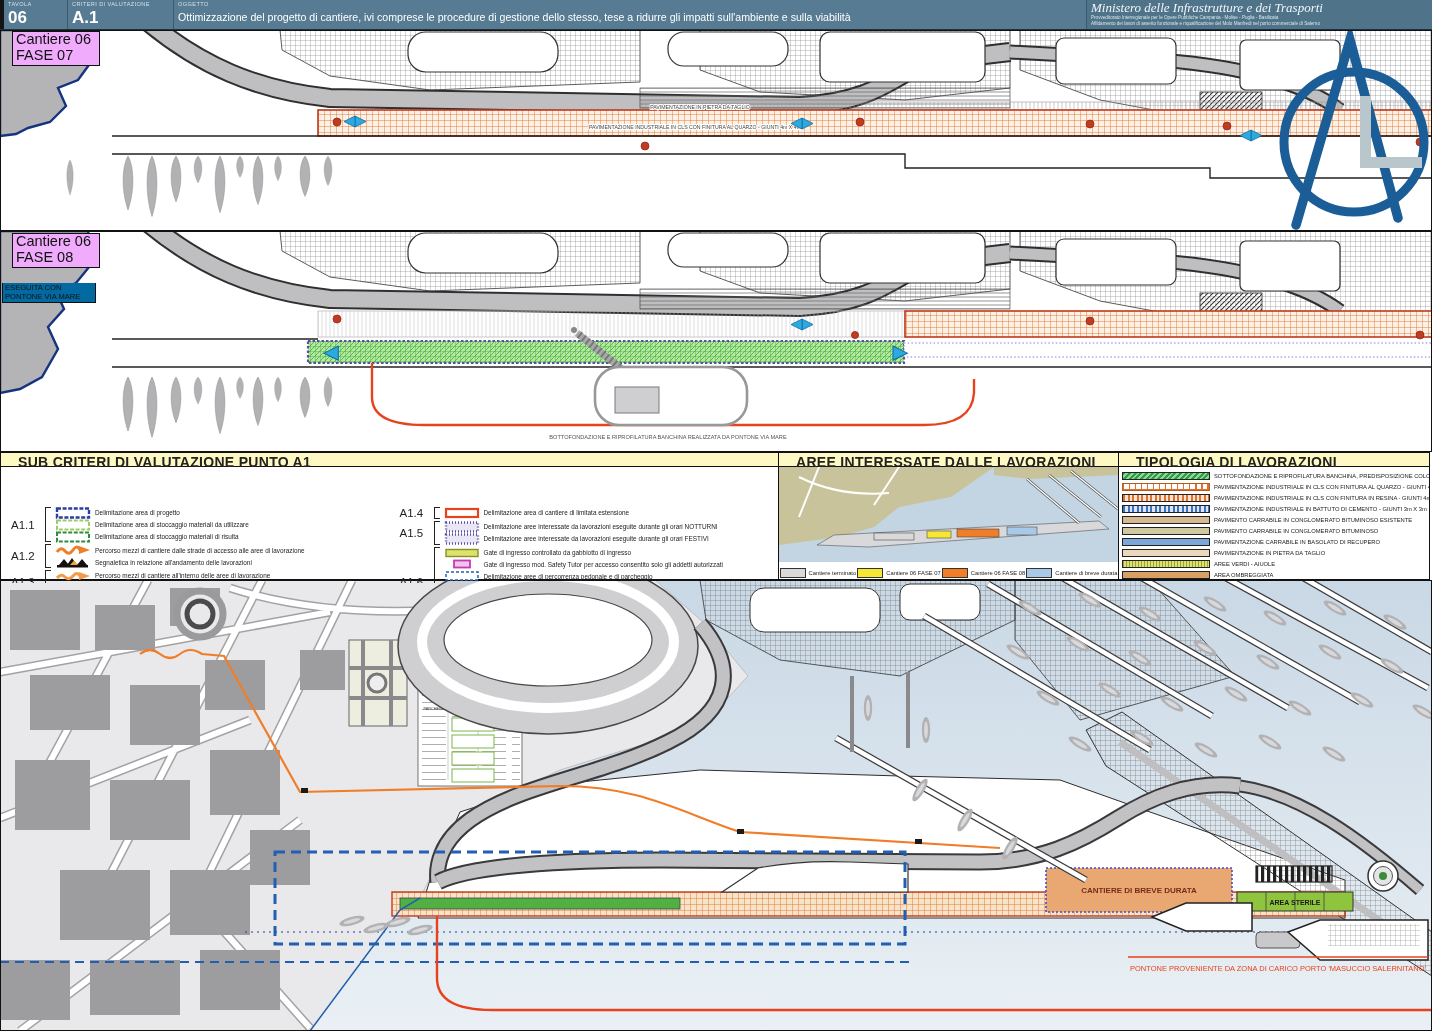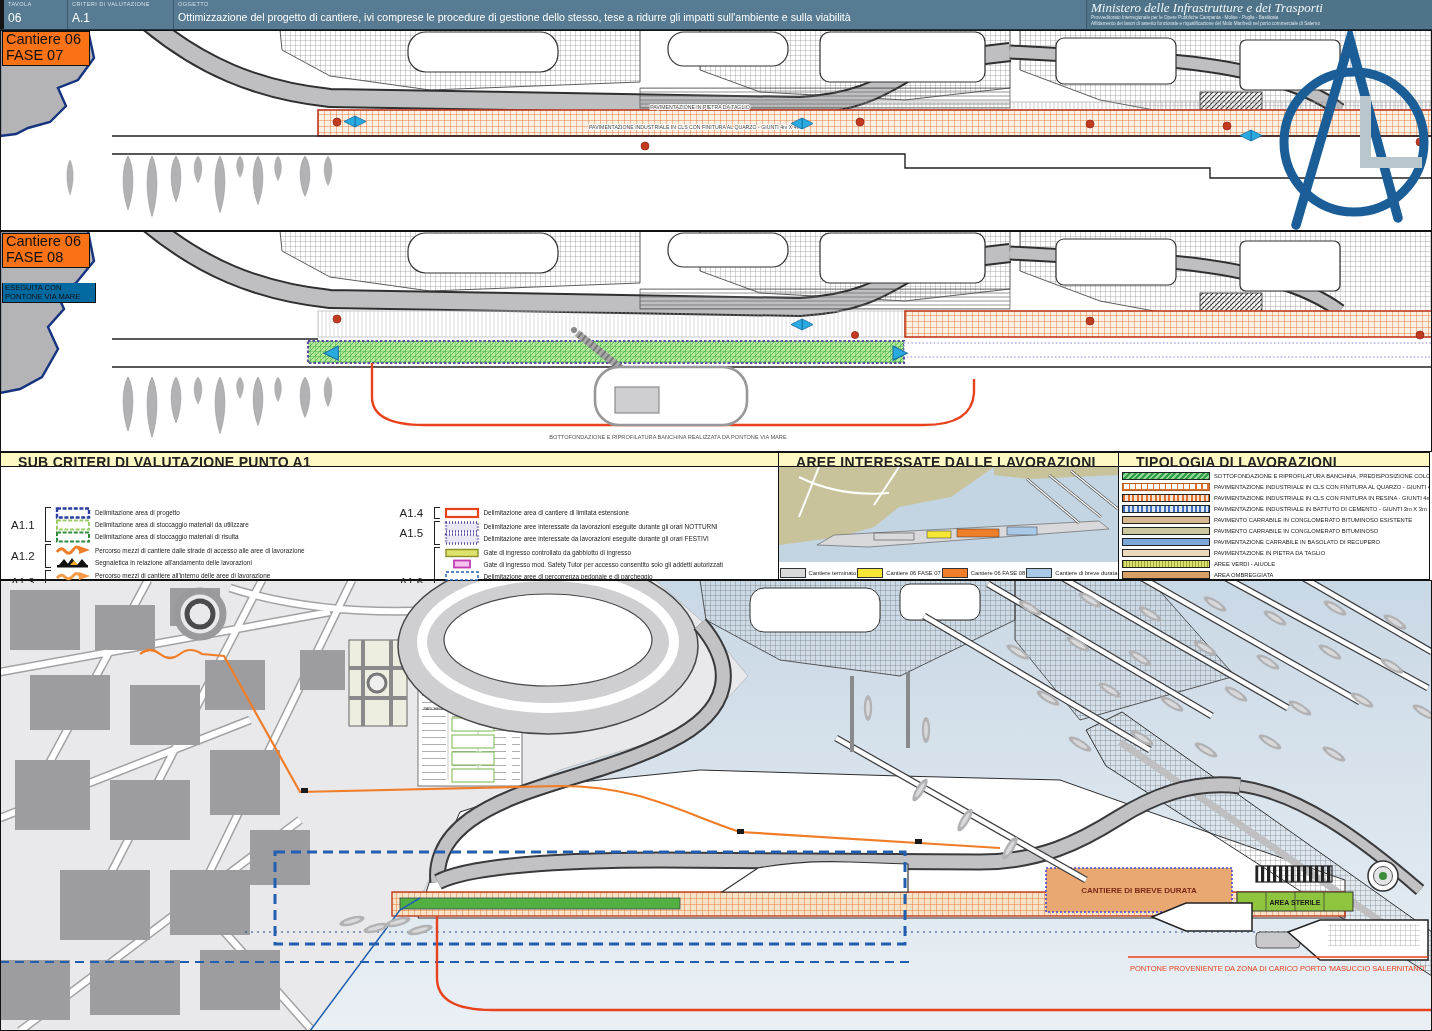--- a/index.html
+++ b/index.html
@@ -11,27 +11,27 @@
   
   .header{position:absolute;left:0;top:0;width:1432px;height:30px;background:#567b92;
           display:flex;color:#fff;border-bottom:1.5px solid #1d323e;box-sizing:border-box;}
   .hedge{width:4px;background:#141414;}
   .hcell{border-right:1px solid #3c5a6c;box-sizing:border-box;padding:1px 4px 0 4px;overflow:hidden;}
   .hc-tavola{width:64px;}
   .hc-criteri{width:106px;}
   .hc-oggetto{flex:1;}
   .hc-ministry{width:345px;border-right:none;text-align:left;padding-right:19px;background:#4f7389;}
   .hlabel{font-size:5.6px;letter-spacing:.4px;color:#cfe0ea;text-transform:uppercase;line-height:7px;}
-  .hvalue{font-size:12px;font-weight:400;line-height:20px;}
+  .hvalue{font-size:17px;font-weight:700;line-height:20px;}
   .hv-small{font-size:10.6px;line-height:18px;white-space:nowrap;}
   .script{font-family:"Liberation Serif",serif;font-style:italic;font-size:13px;line-height:14px;color:#f2f7fa;}
   .msub{font-size:4.6px;line-height:5.6px;color:#d9e5ec;}
 
   
-  .phase-label{position:absolute;left:2px;background:#f97316;border:1.6px solid #111;
+  .phase-label{position:absolute;left:12px;background:#f0abfc;border:1.6px solid #111;
                padding:0 8px 2px 3px;line-height:1.08;z-index:5;}
   .pl-line{font-size:14.5px;color:#111;}
   .phase-sub{position:absolute;left:2px;background:#0369a1;border:1.4px solid #111;border-top:none;
              width:88px;font-size:7.6px;line-height:8.5px;color:#111;padding:1px 2px;z-index:5;}
 
   
   .panel{position:absolute;top:452px;height:128px;background:#fff;border:1px solid #111;
          box-sizing:border-box;z-index:4;}
   .panelA{left:0;width:779px;}
   .panelB{left:778px;width:341px;text-decoration:underline;}

